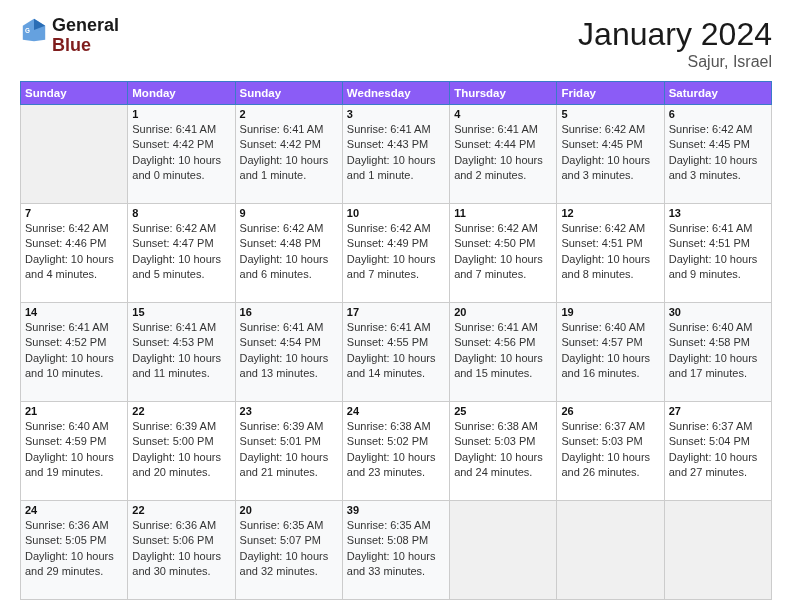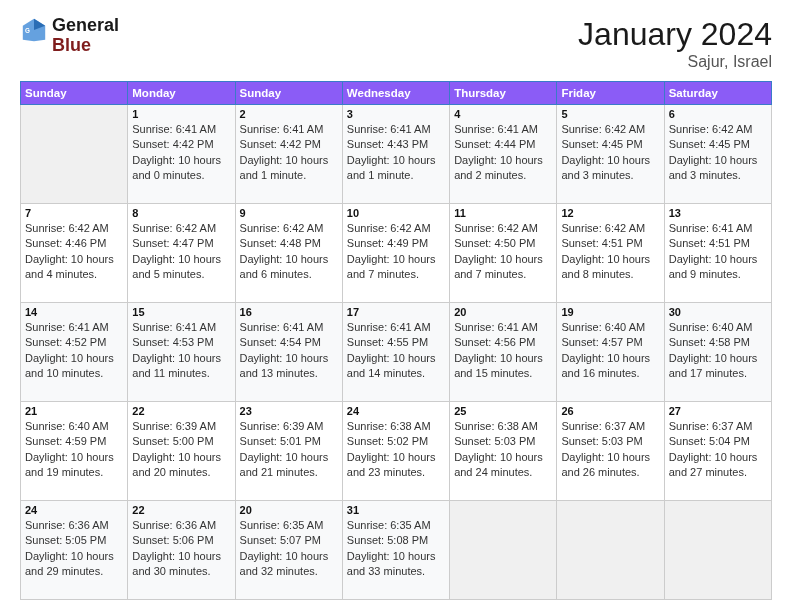--- a/index.html
+++ b/index.html
@@ -254,21 +254,21 @@
           </td>
           <td>
             <span class="day-number">22</span>
             <div class="day-info">Sunrise: 6:36 AM<br>Sunset: 5:06 PM<br>Daylight: 10 hours and 30 minutes.</div>
           </td>
           <td>
             <span class="day-number">20</span>
             <div class="day-info">Sunrise: 6:35 AM<br>Sunset: 5:07 PM<br>Daylight: 10 hours and 32 minutes.</div>
           </td>
           <td>
-            <span class="day-number">31</span>
+            <span class="day-number">39</span>
             <div class="day-info">Sunrise: 6:35 AM<br>Sunset: 5:08 PM<br>Daylight: 10 hours and 33 minutes.</div>
           </td>
           <td class="empty-cell"></td>
           <td class="empty-cell"></td>
           <td class="empty-cell"></td>
         </tr>
       </tbody>
   </table>
 </div>
 

